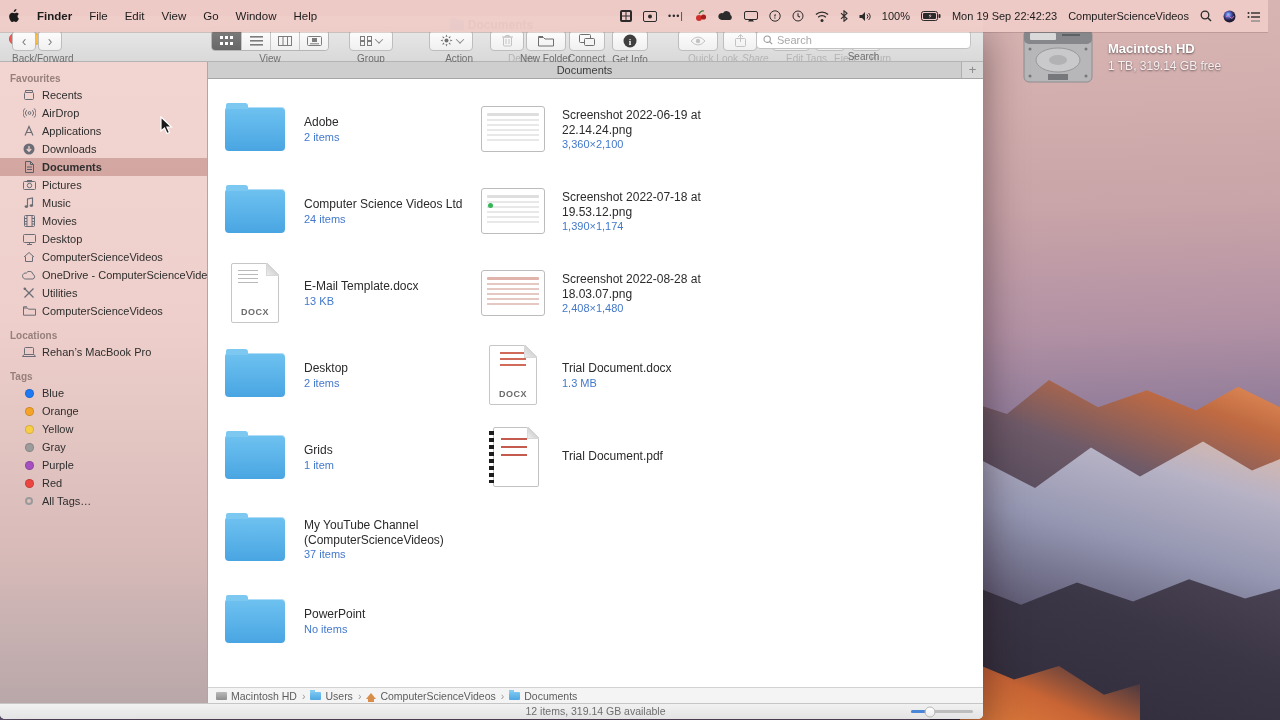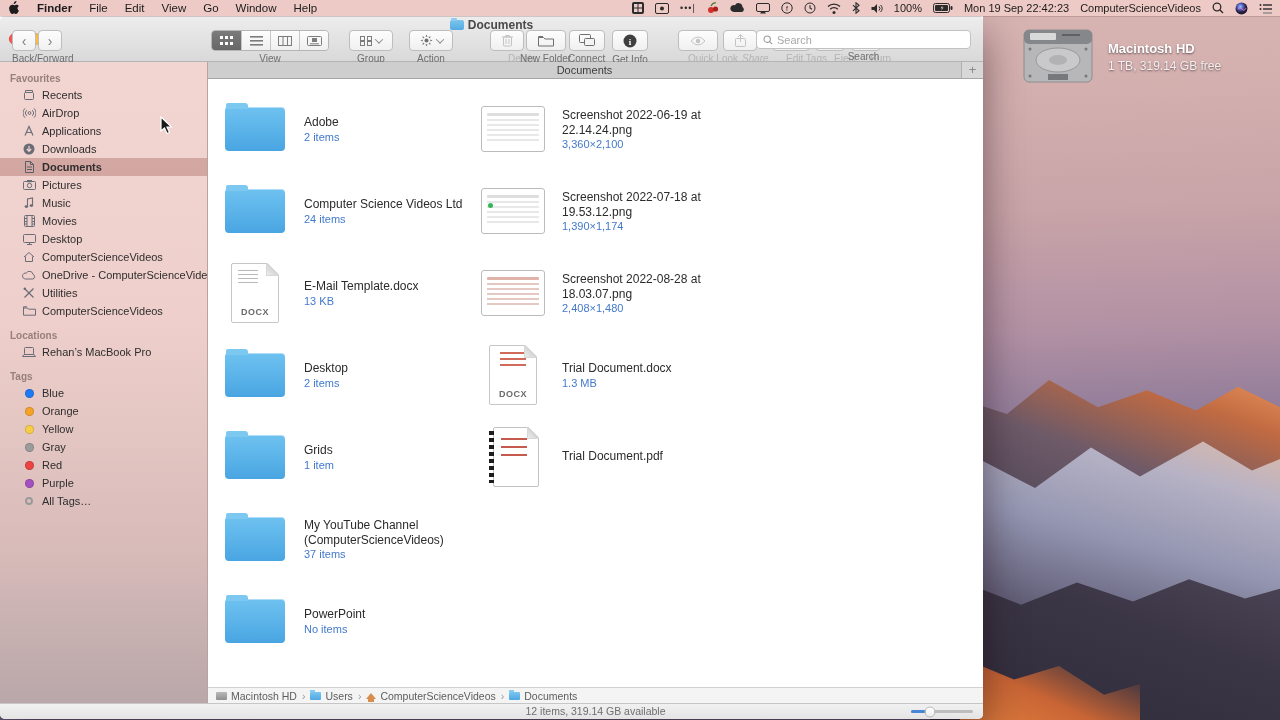--- a/index.html
+++ b/index.html
@@ -22,22 +22,22 @@
   .glow-corner { position:absolute; left:960px; width:180px; top:630px; bottom:0;
     background:linear-gradient(25deg,#e07f3d 0%,#c96535 35%,rgba(160,90,70,0) 75%);
     clip-path:polygon(0 100%,0 30%,30% 55%,55% 40%,80% 72%,100% 60%,100% 100%); }
 
   
   .drive-wrap { position:absolute; left:1022px; top:28px; display:flex; align-items:center; gap:14px; }
   .drive-label b { display:block; color:#fff; font-size:13px; text-shadow:0 1px 2px rgba(0,0,0,.55); }
   .drive-label span { color:#f4eef0; font-size:12px; text-shadow:0 1px 2px rgba(0,0,0,.5); }
 
   
-  .menubar { position:absolute; left:0; top:0; right:0; height:16px; background:rgba(238,203,199,.96);
-    display:flex; align-items:center; font-size:11.5px; color:#1c1c1c; padding:0 8px; z-index:50;
+  .menubar { position:absolute; left:0; top:0; right:12px; height:16px; background:rgba(238,203,199,.96);
+    display:flex; align-items:center; font-size:11.5px; color:#1c1c1c; padding:16px 8px; z-index:50;
     box-shadow:0 1px 0 rgba(120,80,80,.25); }
   .menubar .menus { display:flex; align-items:center; gap:17px; }
   .menubar .mi { cursor:default; }
   .menubar .mi.bold { font-weight:bold; }
   .mb-right { margin-left:auto; display:flex; align-items:center; gap:11px; }
   .mb-right svg { display:block; }
   .mb-text { font-size:11px; }
 
   
   .win { position:absolute; left:0; top:16px; width:983px; height:703px; border-radius:0 0 5px 5px;
@@ -373,21 +373,21 @@
               <rect x="7.5" y="0.5" width="4" height="4"></rect>
               <rect x="0.5" y="5.5" width="4" height="4"></rect>
               <rect x="7.5" y="5.5" width="4" height="4"></rect>
             </g>
           </svg>
           <span class="chev"></span>
         </div>
       <div class="tb-caption">Group</div>
     </div>
 
-    <div class="tb-group" style="left:409px;">
+    <div class="tb-group" style="left:429px;text-align:right;">
       <div class="btn drop">
           <svg width="13" height="13" viewBox="0 0 13 13">
             <g fill="#6f6f6f">
               <circle cx="6.5" cy="6.5" r="2"></circle>
               <path d="M6.5 0.5 l1 2.2 -2 0 z M6.5 12.5 l1-2.2 -2 0 z M0.5 6.5 l2.2-1 0 2 z M12.5 6.5 l-2.2-1 0 2 z M2.3 2.3 l2.2.9 -1.4 1.4 z M10.7 10.7 l-2.2-.9 1.4-1.4 z M10.7 2.3 l-.9 2.2 -1.4-1.4 z M2.3 10.7 l.9-2.2 1.4 1.4 z"></path>
             </g>
           </svg>
           <span class="chev"></span>
         </div>
       <div class="tb-caption">Action</div>
@@ -690,29 +690,29 @@
         <span>Yellow</span>
       </div>
     <div class="sb-item">
         <span class="sb-ico">
           <span class="tagdot" style="background:#9c9c9c;"></span>
         </span>
         <span>Gray</span>
       </div>
     <div class="sb-item">
         <span class="sb-ico">
+          <span class="tagdot" style="background:#a550c0;"></span>
+        </span>
+        <span>Purple</span>
+      </div>
+    <div class="sb-item">
+        <span class="sb-ico">
           <span class="tagdot" style="background:#ec4541;"></span>
         </span>
         <span>Red</span>
-      </div>
-    <div class="sb-item">
-        <span class="sb-ico">
-          <span class="tagdot" style="background:#a550c0;"></span>
-        </span>
-        <span>Purple</span>
       </div>
     <div class="sb-item">
         <span class="sb-ico">
           <span class="tagdot ring"></span>
         </span>
         <span>All Tags…</span>
       </div>
   </div>
 
   <div class="content">

